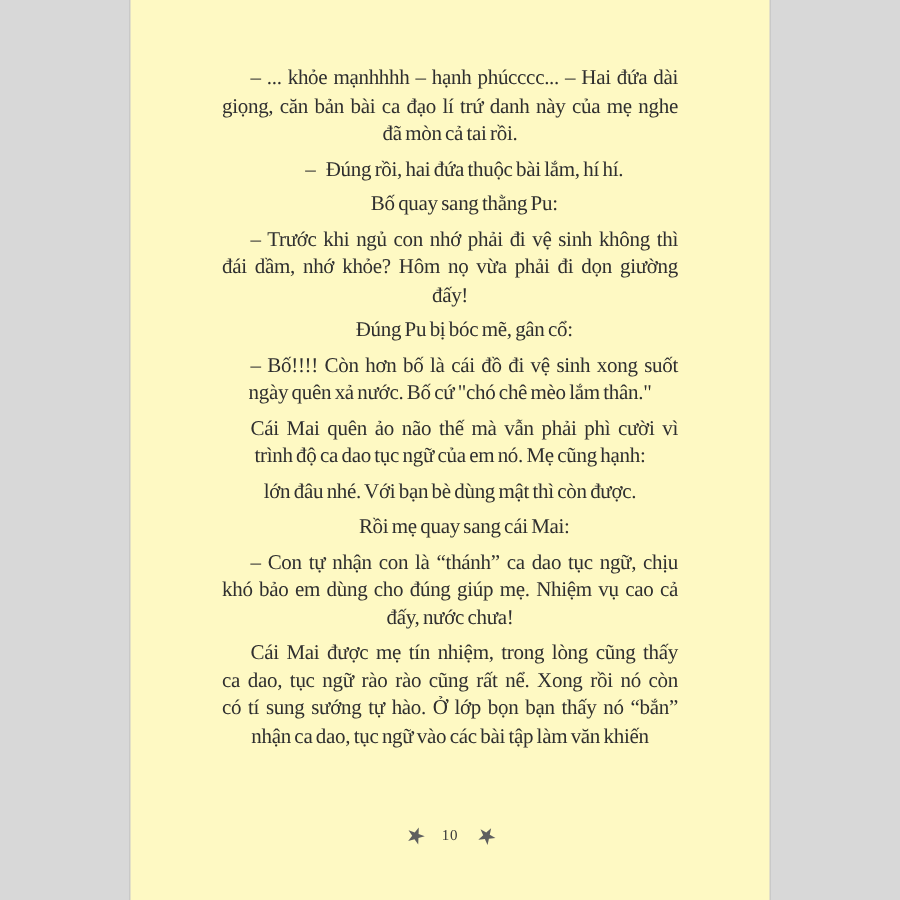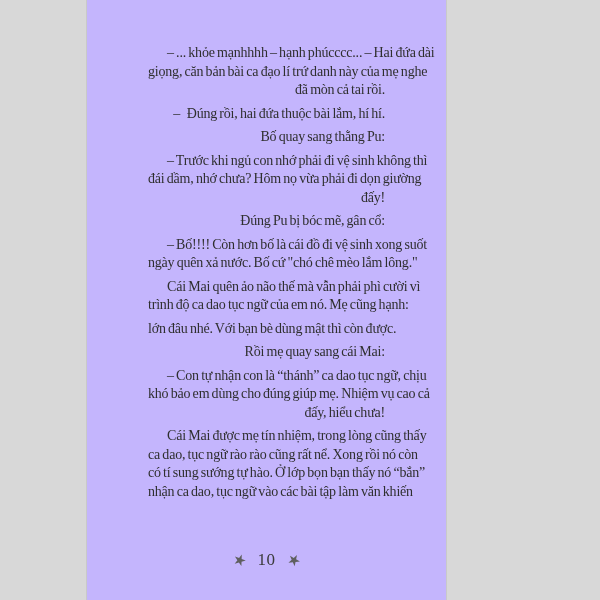--- a/index.html
+++ b/index.html
@@ -11,54 +11,54 @@
     font-family:"Liberation Serif", serif;
   }
   .side {
     position:absolute; top:0; height:600px; width:86px;
     background:#d8d8d8;
   }
   .side.left { left:0; }
   .side.right { right:0; }
   .paper {
     position:absolute; top:0; left:86px;
-    width:361px; height:600px;
-    background:#c4b5fd;
+    width:428px; height:600px;
+    background:#fef9c3;
     box-sizing:border-box;
     border-left:1px solid #c9c9c9;
     border-right:1px solid #c9c9c9;
   }
   .text {
     position:absolute;
     left:61px; right:61px; top:44px;
     color:#2f2f2f;
   }
   .para { margin:0 0 5px 0; }
   .line {
     font-size:14px;
     line-height:18.5px;
     white-space:nowrap;
     letter-spacing:-0.2px;
     word-spacing:-1px;
-    text-align:right;
+    text-align:center;
   }
   .line.i { padding-left:19px; }
   .line.j { text-align:justify; text-align-last:justify; }
   .footer {
     position:absolute; top:551px; left:0; width:100%;
     display:flex; justify-content:center; align-items:center;
     gap:11px;
   }
   .star {
     font-size:15px; line-height:1; color:#5f5f5f; display:inline-block;
   }
   .star.s1 { transform:rotate(20deg); }
   .star.s2 { transform:rotate(30deg); }
   .pagenum {
-    font-size:17px; color:#3a3a3a; letter-spacing:0.5px;
+    font-size:10px; color:#3a3a3a; letter-spacing:0.5px;
     line-height:1; padding-bottom:1px;
   }
 </style>
 </head>
 <body>
 
 <div class="side left"></div>
 
 <div class="paper">
   <div class="text">
@@ -72,50 +72,50 @@
     <div class="para">
       <div class="line i">– Đúng rồi, hai đứa thuộc bài lắm, hí hí.</div>
     </div>
 
     <div class="para">
       <div class="line i">Bố quay sang thằng Pu:</div>
     </div>
 
     <div class="para">
       <div class="line i j">– Trước khi ngủ con nhớ phải đi vệ sinh không thì</div>
-      <div class="line j">đái dầm, nhớ chưa? Hôm nọ vừa phải đi dọn giường</div>
+      <div class="line j">đái dầm, nhớ khỏe? Hôm nọ vừa phải đi dọn giường</div>
       <div class="line">đấy!</div>
     </div>
 
     <div class="para">
       <div class="line i">Đúng Pu bị bóc mẽ, gân cổ:</div>
     </div>
 
     <div class="para">
       <div class="line i j">– Bố!!!! Còn hơn bố là cái đồ đi vệ sinh xong suốt</div>
-      <div class="line">ngày quên xả nước. Bố cứ "chó chê mèo lắm lông."</div>
+      <div class="line">ngày quên xả nước. Bố cứ "chó chê mèo lắm thân."</div>
     </div>
 
     <div class="para">
       <div class="line i j">Cái Mai quên ảo não thế mà vẫn phải phì cười vì</div>
       <div class="line">trình độ ca dao tục ngữ của em nó. Mẹ cũng hạnh:</div>
     </div>
 
     <div class="para">
       <div class="line">lớn đâu nhé. Với bạn bè dùng mật thì còn được.</div>
     </div>
 
     <div class="para">
       <div class="line i">Rồi mẹ quay sang cái Mai:</div>
     </div>
 
     <div class="para">
       <div class="line i j">– Con tự nhận con là “thánh” ca dao tục ngữ, chịu</div>
       <div class="line j">khó bảo em dùng cho đúng giúp mẹ. Nhiệm vụ cao cả</div>
-      <div class="line">đấy, hiểu chưa!</div>
+      <div class="line">đấy, nước chưa!</div>
     </div>
 
     <div class="para">
       <div class="line i j">Cái Mai được mẹ tín nhiệm, trong lòng cũng thấy</div>
       <div class="line j">ca dao, tục ngữ rào rào cũng rất nể. Xong rồi nó còn</div>
       <div class="line j">có tí sung sướng tự hào. Ở lớp bọn bạn thấy nó “bắn”</div>
       <div class="line">nhận ca dao, tục ngữ vào các bài tập làm văn khiến</div>
     </div>
 
   </div>

